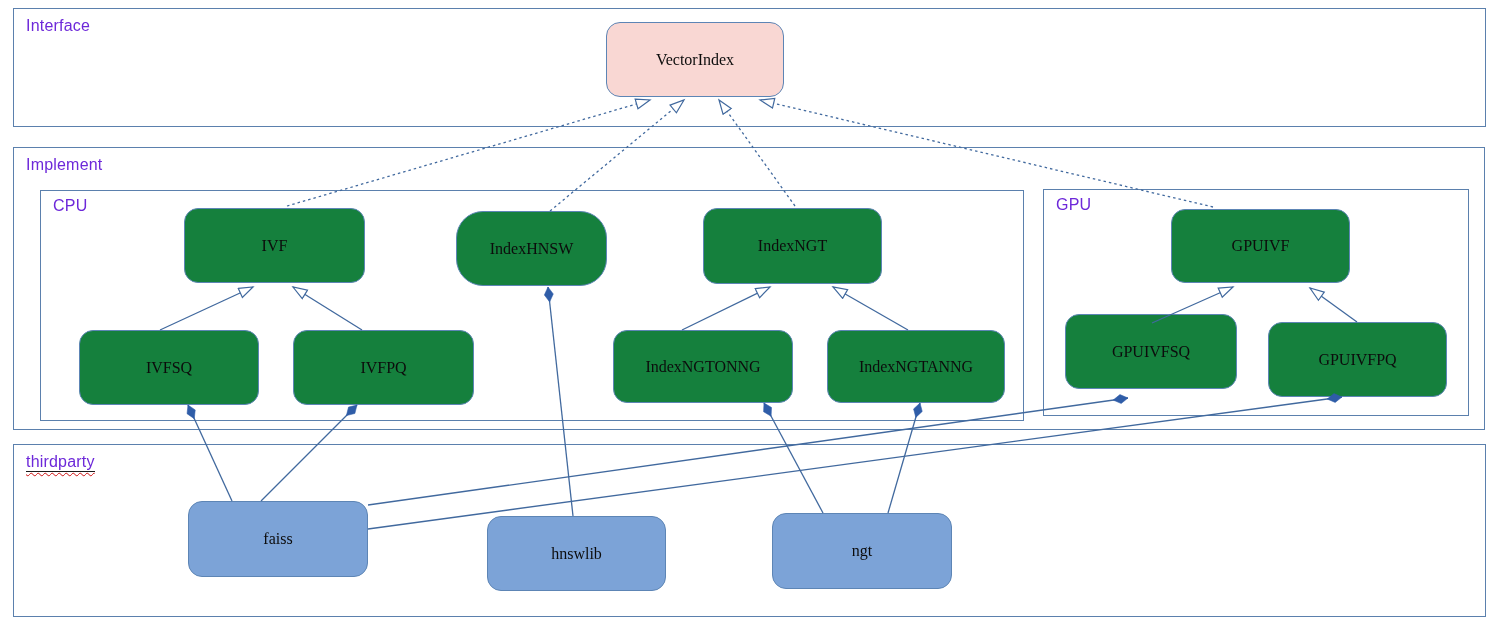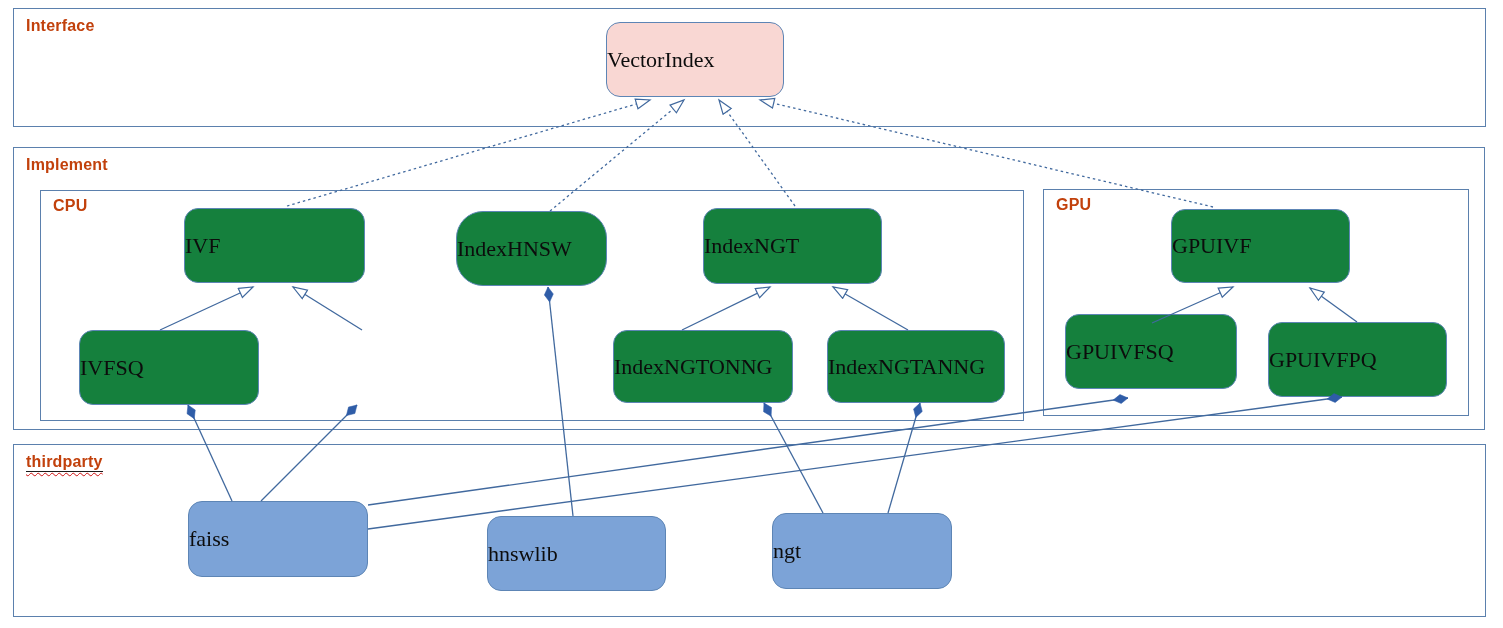--- a/index.html
+++ b/index.html
@@ -14,47 +14,46 @@
   .container{
     position:absolute;
     border:1.6px solid #5b80ad;
     background:transparent;
     box-sizing:border-box;
   }
   .container-label{
     position:absolute;
     left:12px;top:8px;
     font-size:16px;
-    color:#c2410c;
+    color:#6d28d9;
     letter-spacing:0.2px;
     white-space:nowrap;
-    font-weight:bold;
   }
   .c-interface{left:13px;top:8px;width:1473px;height:119px;}
   .c-implement{left:13px;top:147px;width:1472px;height:283px;}
   .c-cpu{left:40px;top:190px;width:984px;height:231px;}
   .c-gpu{left:1043px;top:189px;width:426px;height:227px;}
   .c-thirdparty{left:13px;top:444px;width:1473px;height:173px;}
   .c-cpu .container-label,.c-gpu .container-label{left:12px;top:6px;}
   
   .tp-squiggle{
     text-decoration:underline wavy #cc1111;
     text-decoration-thickness:1px;
     text-underline-offset:5px;
   }
   .tp-underline{border-bottom:1px solid #1a1a1a;padding-bottom:1px;}
   
   .node{
     position:absolute;
     box-sizing:border-box;
     border:1.6px solid #5d85b5;
     border-radius:14px;
-    display:flex;align-items:center;
+    display:flex;align-items:center;justify-content:center;
     font-family:"Liberation Serif","DejaVu Serif",serif;
-    font-size:22px;color:#0c0c0c;
+    font-size:16px;color:#0c0c0c;
     text-align:center;
   }
   .node-green{background:#15803d;}
   .node-pink{background:#f9d7d3;}
   .node-blue{background:#7ca3d7;}
   .n-vectorindex{left:606px;top:22px;width:178px;height:75px;}
   .n-ivf{left:184px;top:208px;width:181px;height:75px;}
   .n-indexhnsw{left:456px;top:211px;width:151px;height:75px;border-radius:27px;}
   .n-indexngt{left:703px;top:208px;width:179px;height:76px;}
   .n-ivfsq{left:73px;top:330px;width:180px;height:75px;margin-left:6px;}
@@ -105,20 +104,23 @@
   </div>
   <div class="node node-green n-indexhnsw">
     <span>IndexHNSW</span>
   </div>
   <div class="node node-green n-indexngt">
     <span>IndexNGT</span>
   </div>
   <div class="node node-green n-ivfsq">
     <span>IVFSQ</span>
   </div>
+  <div class="node node-green n-ivfpq">
+    <span>IVFPQ</span>
+  </div>
   <div class="node node-green n-indexngtonng">
     <span>IndexNGTONNG</span>
   </div>
   <div class="node node-green n-indexngtanng">
     <span>IndexNGTANNG</span>
   </div>
   <div class="node node-green n-gpuivf">
     <span>GPUIVF</span>
   </div>
   <div class="node node-green n-gpuivfsq">

